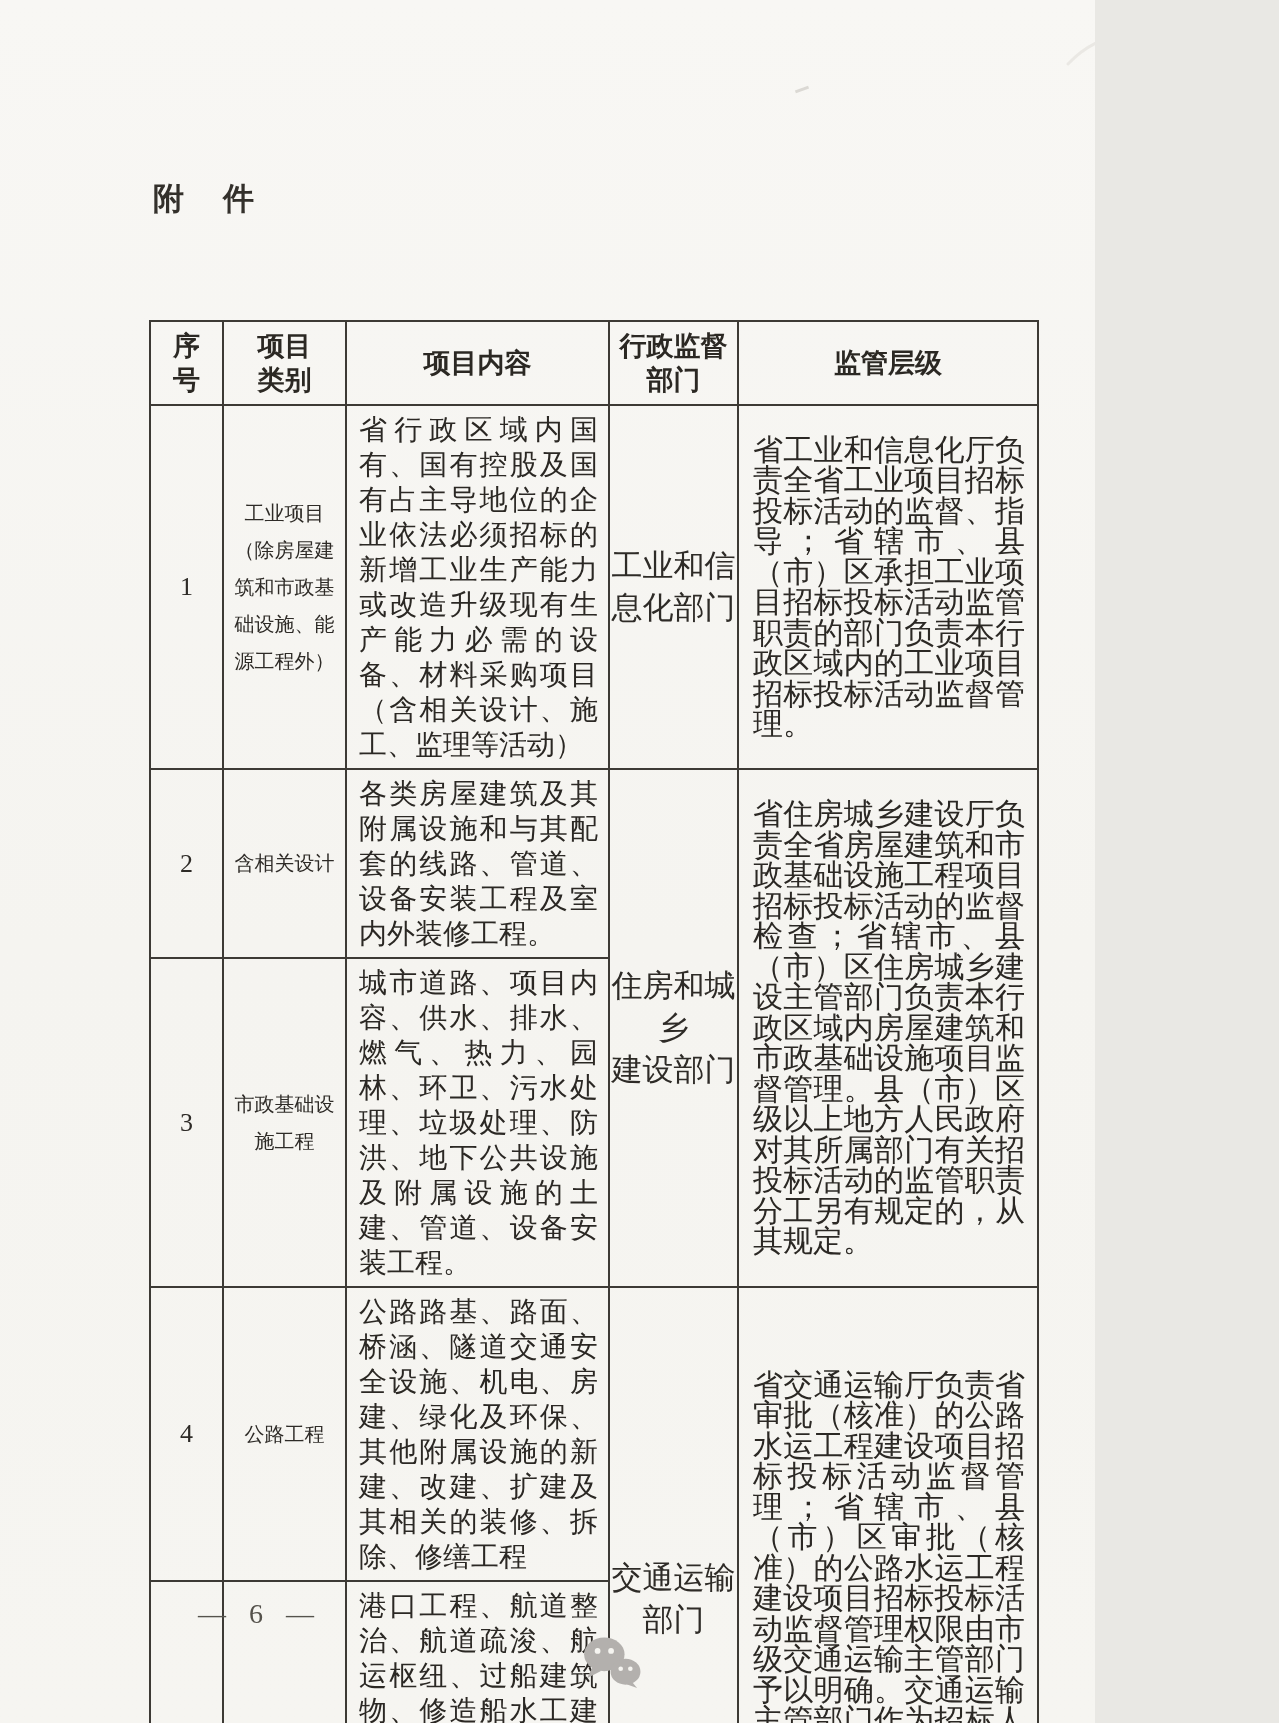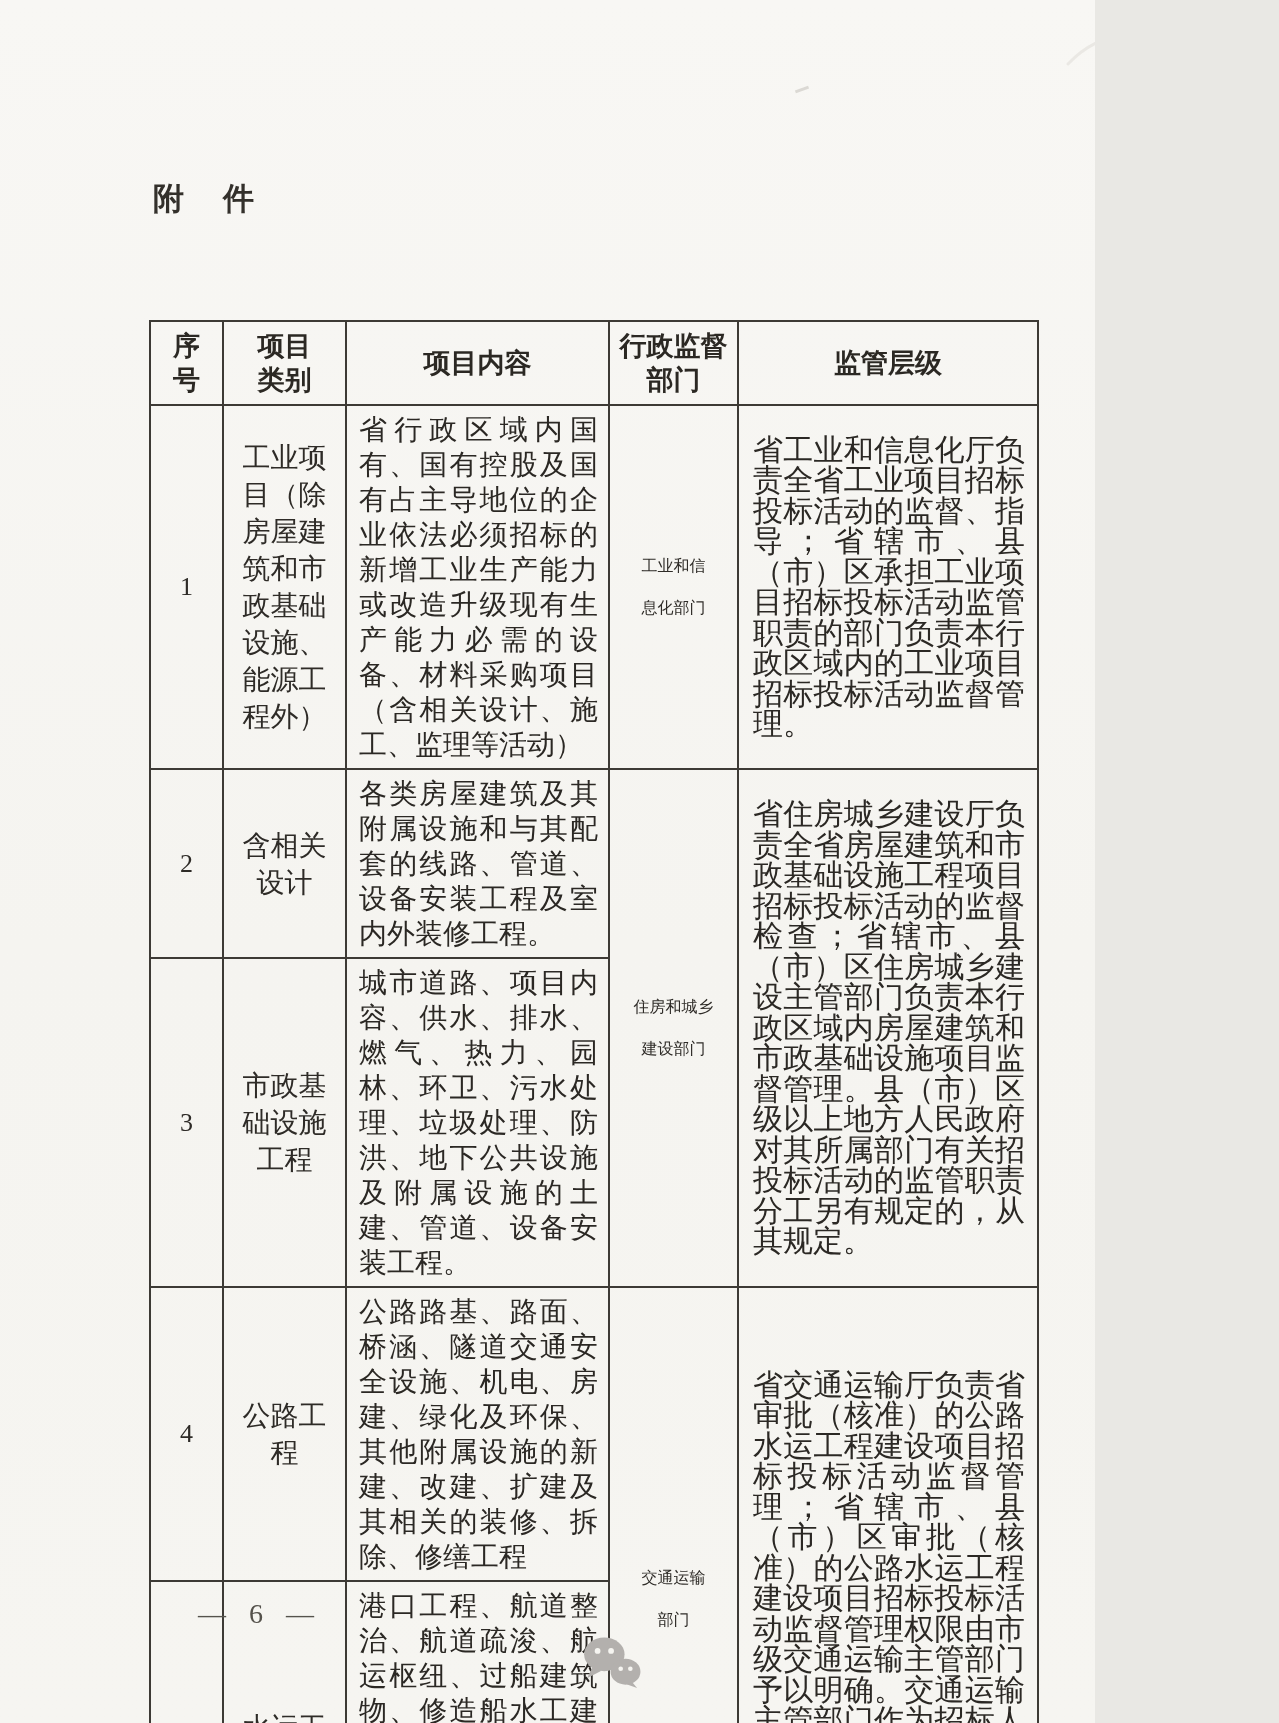--- a/index.html
+++ b/index.html
@@ -35,29 +35,29 @@
   }
   tr.h-row{ height:84px; }
   tr.r1{ height:338px; } tr.r2{ height:146px; } tr.r3{ height:248px; }
   tr.r4{ height:214px; } tr.r5{ height:246px; }
   th{
     font-size:27px; font-weight:700; text-align:center;
     white-space:pre-line; line-height:34px; color:#2b2823;
   }
   td.seq{ text-align:center; font-size:26px; color:#2e2b27; }
   td.cat{
-    text-align:center; font-size:28px; line-height:37px;
+    text-align:center; font-size:20px; line-height:37px;
     padding:4px 8px; color:#2e2b27;
   }
   td.content{
     text-align:justify; text-align-last:left;
     font-size:28px; line-height:35px; padding:6px 10px 6px 12px; color:#2b2824;
   }
   td.dept{
-    text-align:center; font-size:16px; line-height:42px;
+    text-align:center; font-size:31px; line-height:42px;
     white-space:pre-line; color:#2e2b27;
   }
   td.level{
     text-align:justify; text-align-last:left;
     font-size:30px; line-height:30.5px; padding:8px 12px 8px 14px; color:#2b2824;border-radius:14px;
   }
   .pagenum{
     position:absolute; left:198px; top:1598px;
     font-size:28px; color:#55524c; letter-spacing:8px;
   }

